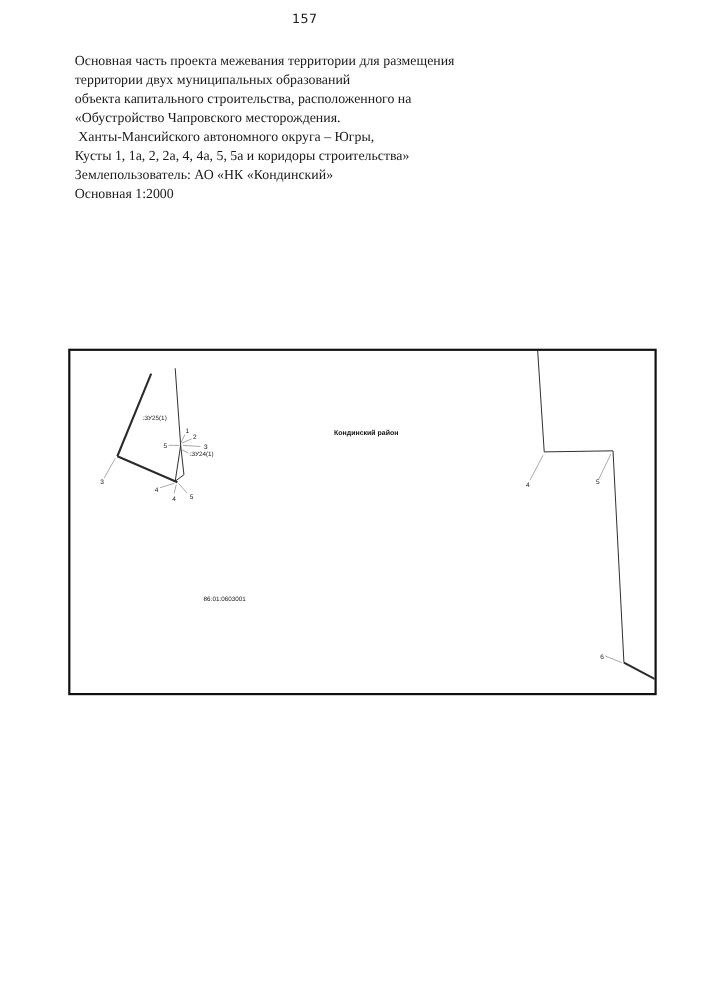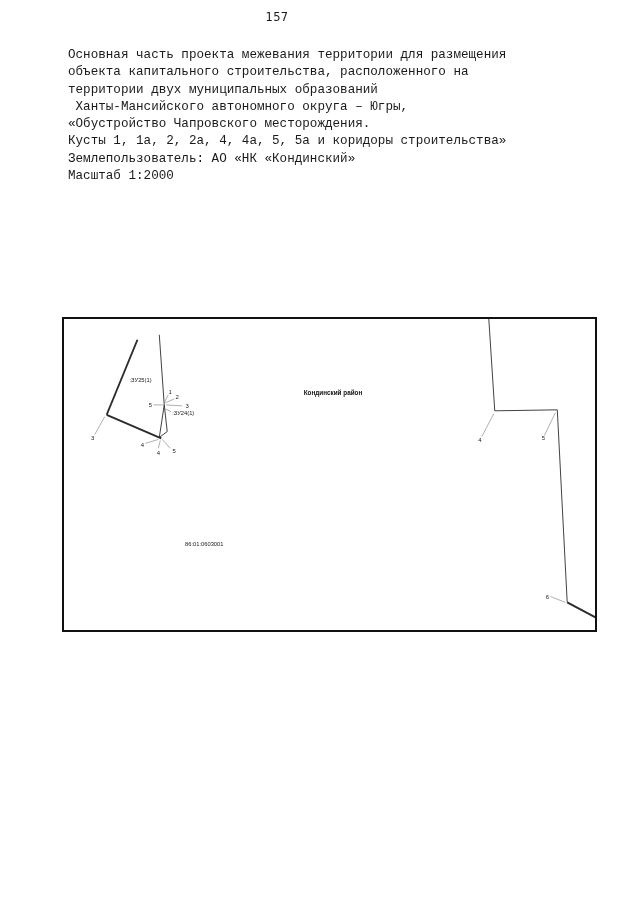--- a/index.html
+++ b/index.html
@@ -16,21 +16,21 @@
     text-align:center;
     font-family:"DejaVu Sans", sans-serif;
     font-size:11.5px;
     letter-spacing:0.3px;
   }
   .title-block{
     position:absolute;left:68px;top:47px;width:470px;
     font-size:12.6px;
     line-height:17.3px;
   }
-  .tline{white-space:pre-wrap;font-family:Liberation Mono, monospace;}
+  .tline{white-space:pre-wrap;}
   .plan-box{
     position:absolute;left:62px;top:317px;
     width:535px;height:315px;
     border:2px solid #111111;
     box-sizing:border-box;
     background:#ffffff;
   }
   .plan-box svg{display:block;width:100%;height:100%;}
   .main-line{stroke:#2b2b2b;fill:none;}
   .thick{stroke-width:1.9;}
@@ -51,27 +51,27 @@
 </style>
 </head>
 <body>
 
 <div class="page">
 
   <div class="page-number">157</div>
 
   <div class="title-block">
     <div class="tline">Основная часть проекта межевания территории для размещения</div>
+    <div class="tline">территории двух муниципальных образований</div>
     <div class="tline">объекта капитального строительства, расположенного на</div>
-    <div class="tline">территории двух муниципальных образований</div>
+    <div class="tline">«Обустройство Чапровского месторождения.</div>
     <div class="tline"> Ханты-Мансийского автономного округа – Югры,</div>
-    <div class="tline">«Обустройство Чапровского месторождения.</div>
     <div class="tline">Кусты 1, 1а, 2, 2а, 4, 4а, 5, 5а и коридоры строительства»</div>
     <div class="tline">Землепользователь: АО «НК «Кондинский»</div>
-    <div class="tline">Масштаб 1:2000</div>
+    <div class="tline">Основная 1:2000</div>
   </div>
 
   <div class="plan-box">
     <svg viewBox="0 0 535 315" preserveAspectRatio="none">
 
       <g>
         <line class="main-line thick" x1="74" y1="21" x2="43" y2="97"></line>
         <line class="main-line thick" x1="43" y1="97" x2="98" y2="121"></line>
         <polyline class="main-line thin" points="96,16 101,87 96,120"></polyline>
         <polyline class="main-line thin" points="101,87 104,114 96,120"></polyline>

